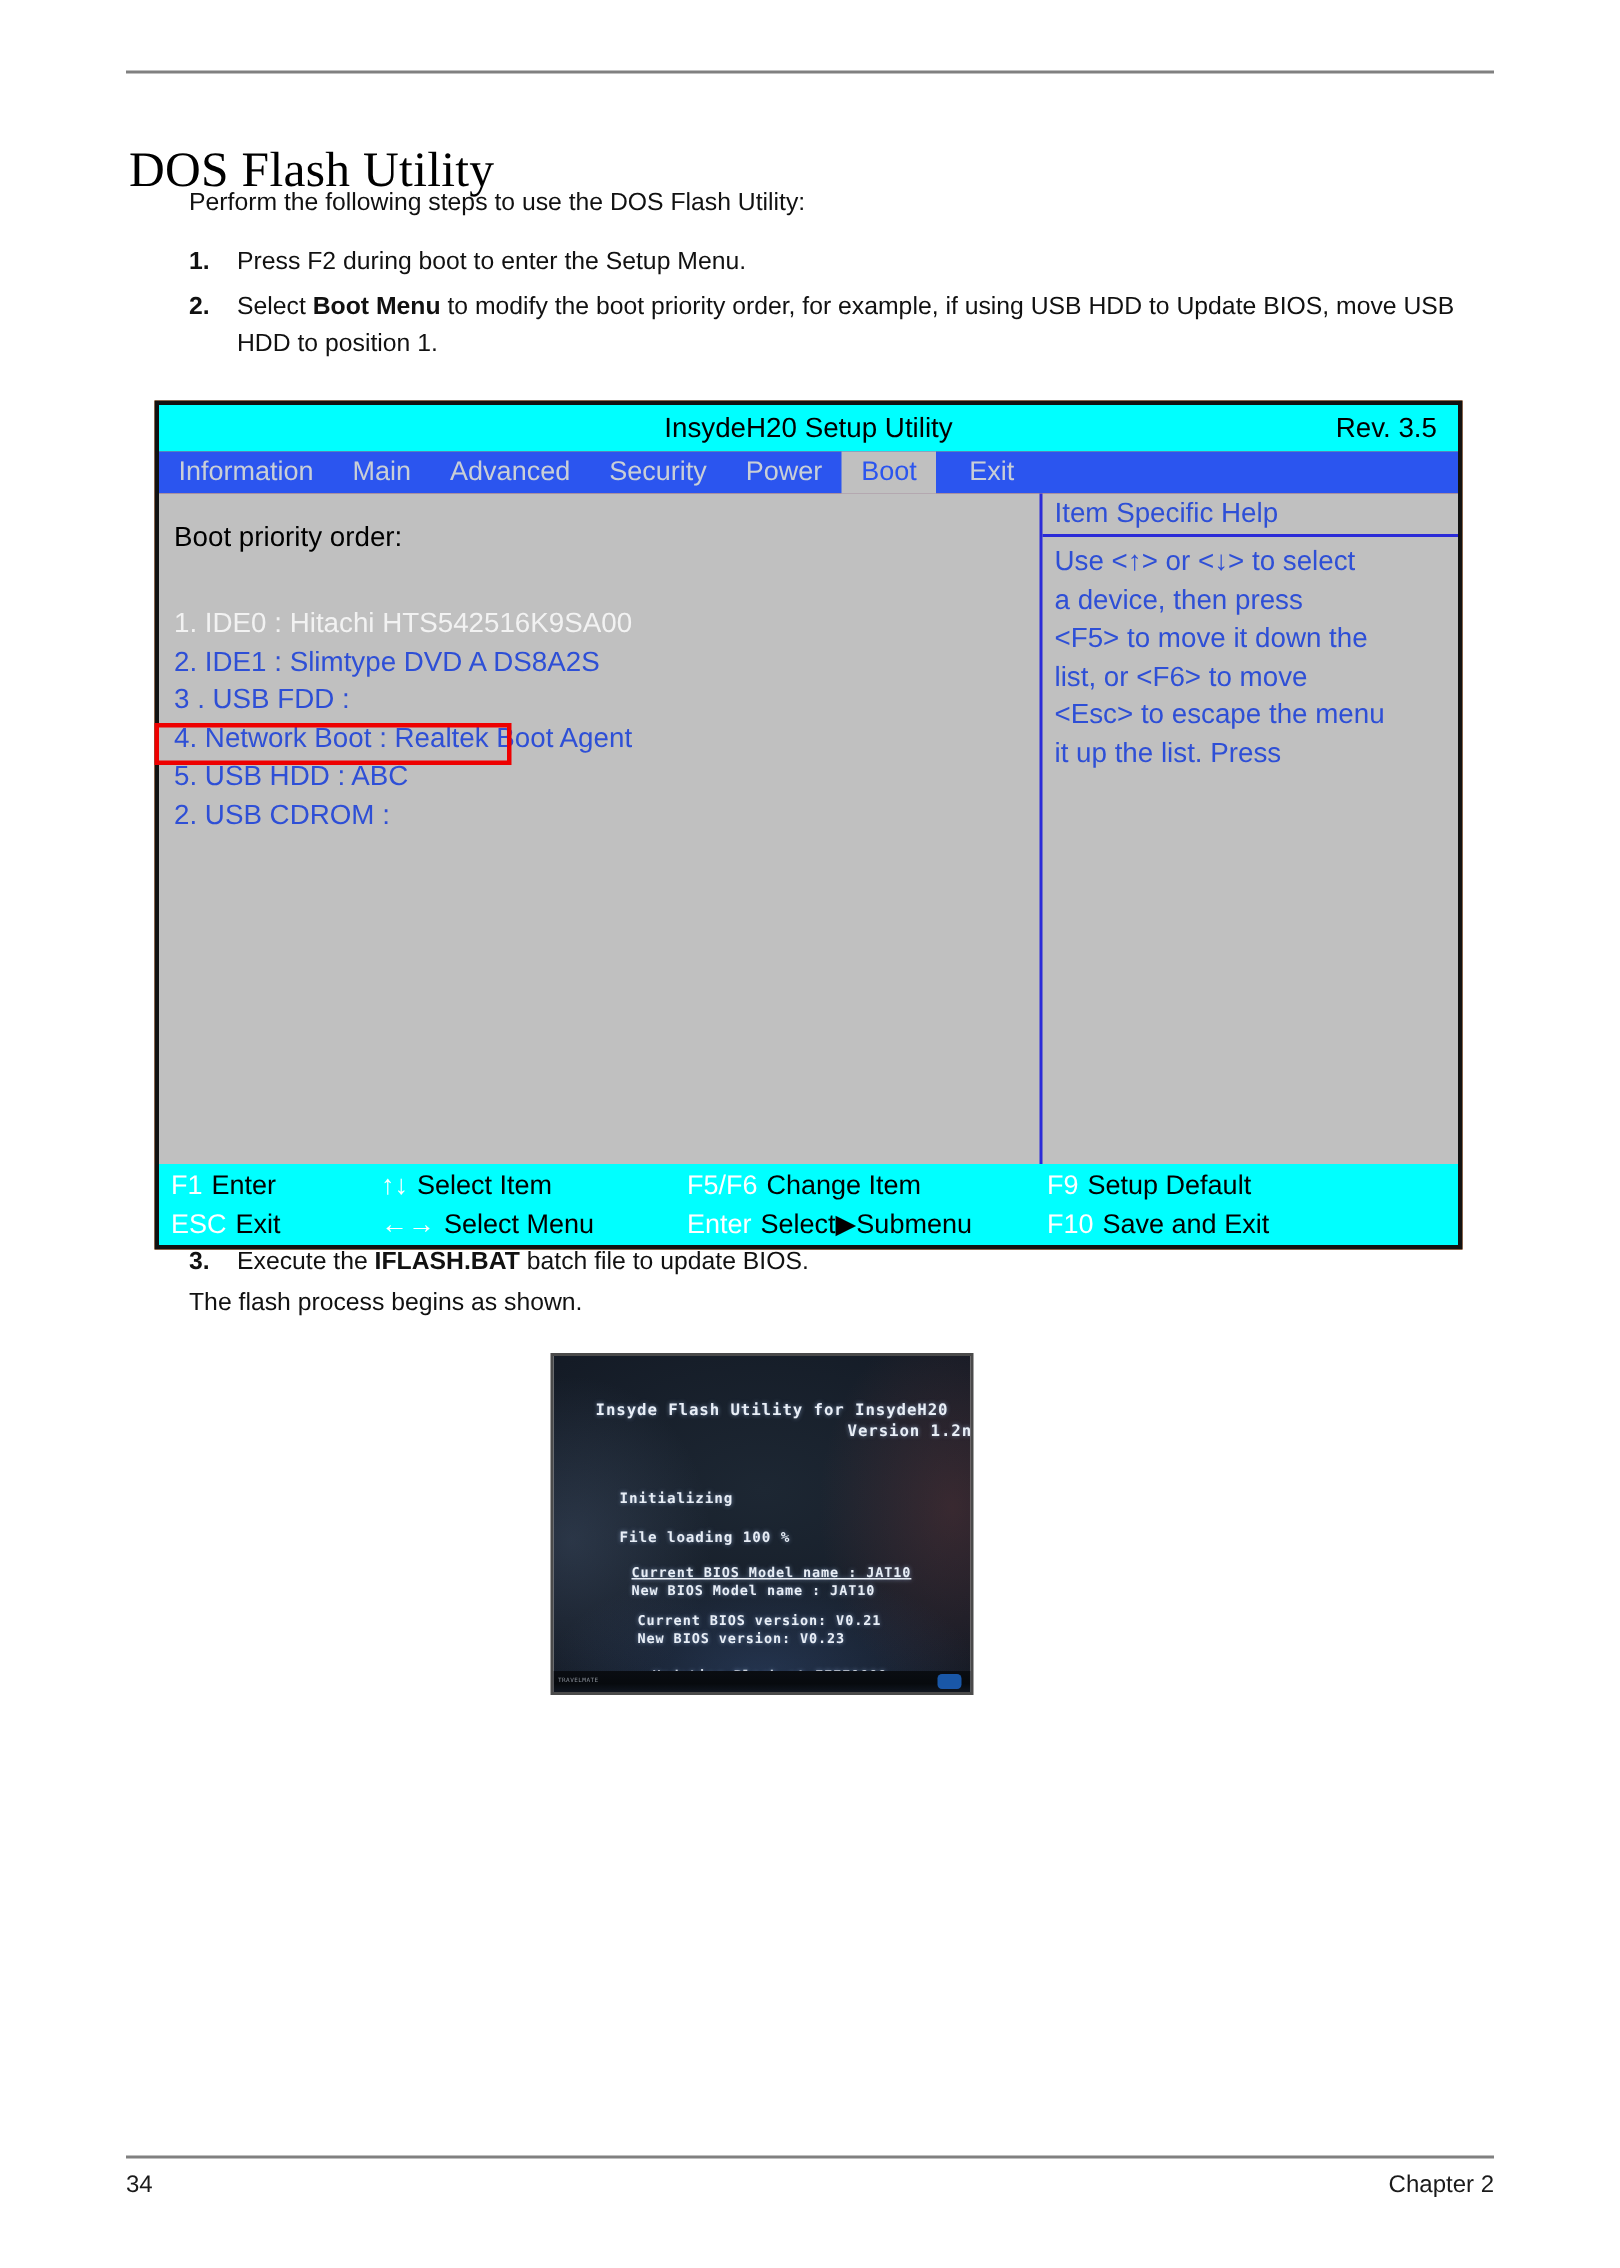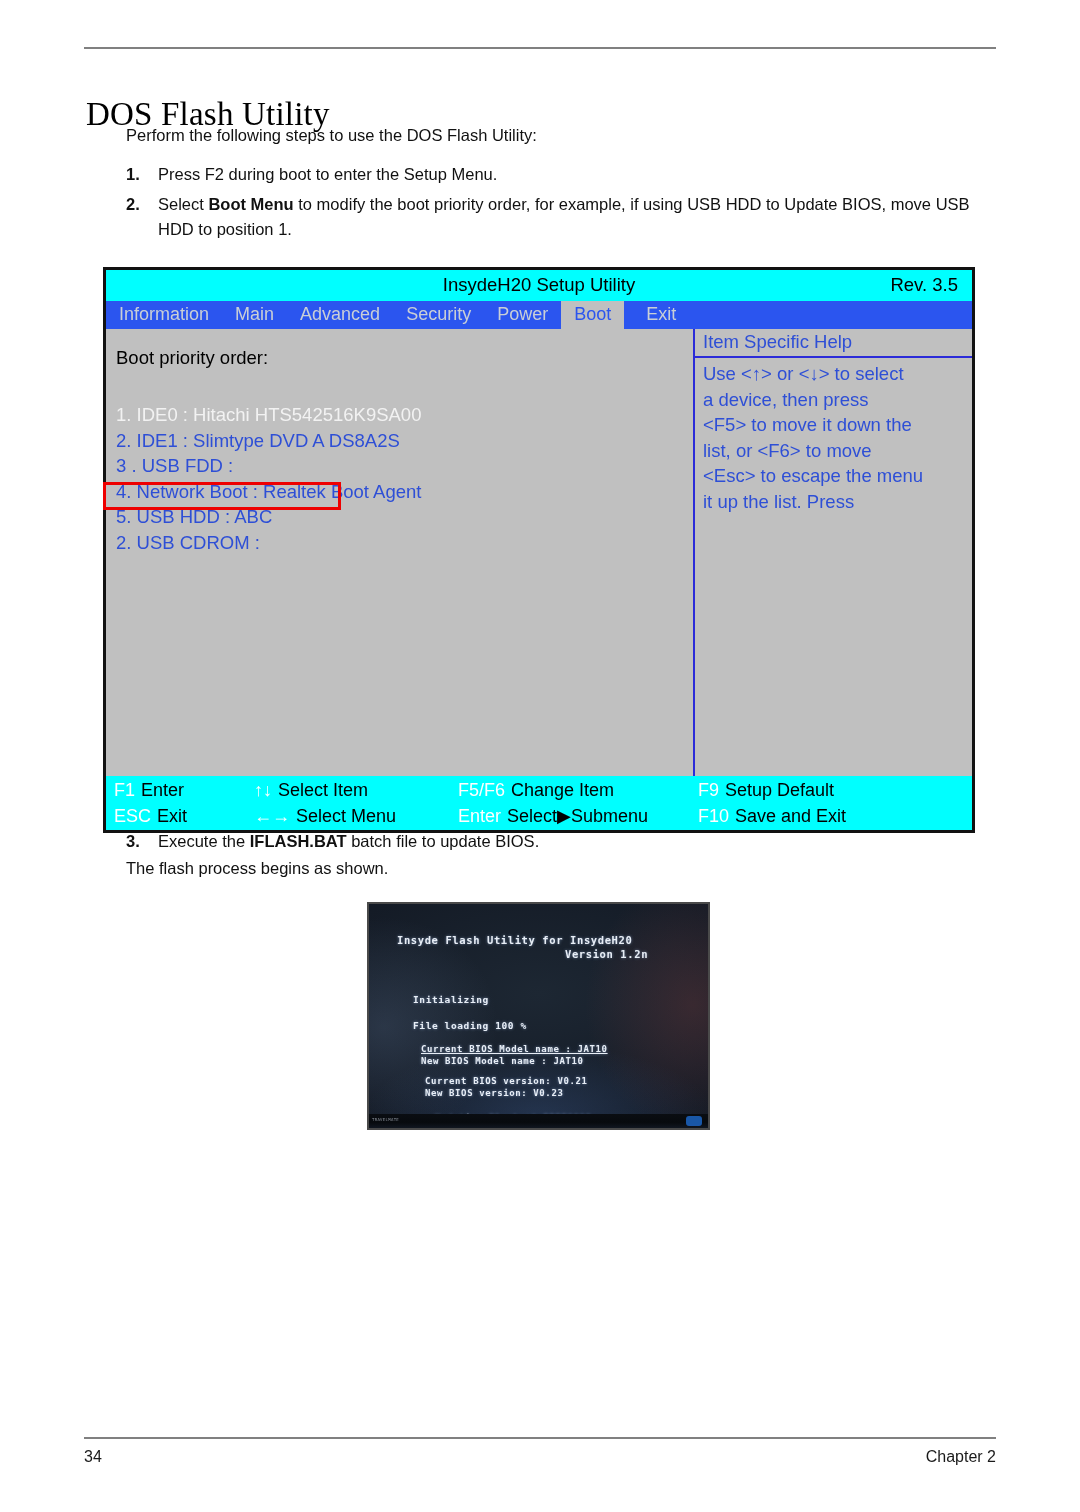--- a/index.html
+++ b/index.html
@@ -259,21 +259,21 @@
   .fk.c1 { position: absolute; left: 8px; }
   .fk.c2 { position: absolute; left: 148px; }
   .fk.c3 { position: absolute; left: 352px; }
   .fk.c4 { position: absolute; left: 592px; }
 
   
   .photo {
     position: absolute;
     left: 367px;
     top: 902px;
-    width: 343px;
+    width: 282px;
     height: 228px;
     border: 2px solid #4a4a4a;
     box-sizing: border-box;
     background:
       radial-gradient(ellipse 150% 120% at 50% 40%, #1d2733 0%, #141b26 45%, #0b1019 100%);
     overflow: hidden;
     font-family: "DejaVu Sans Mono", monospace;
   }
   .photo-glow {
     position: absolute;

